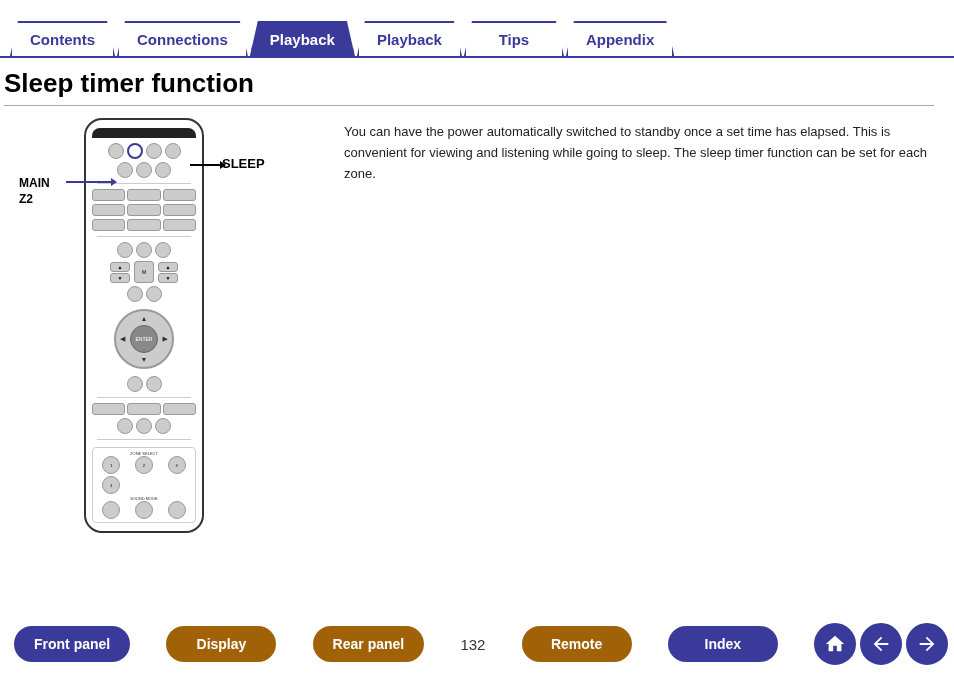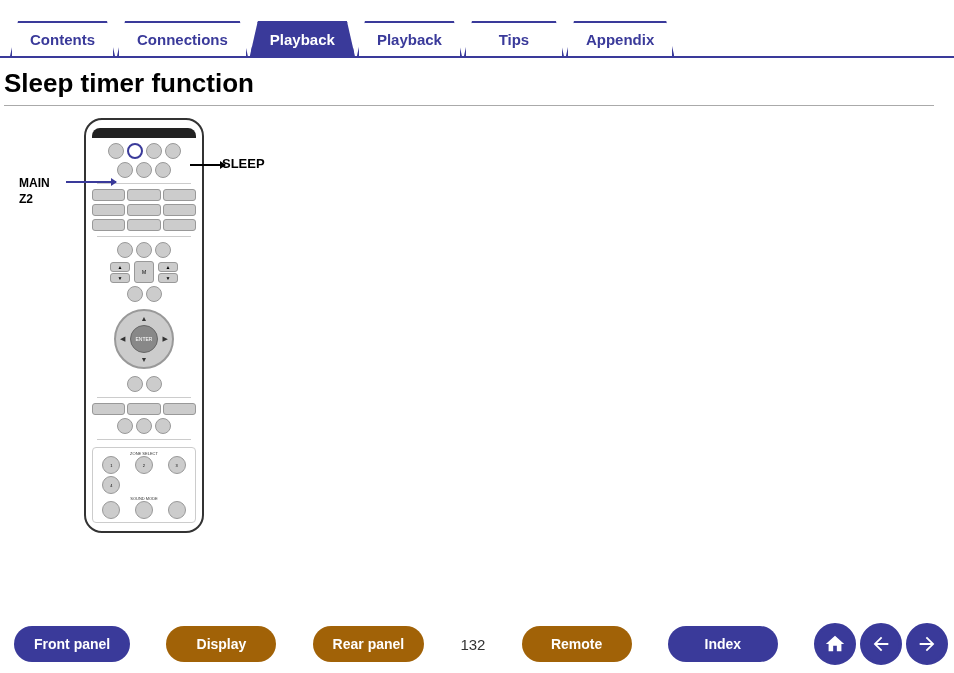--- a/index.html
+++ b/index.html
@@ -518,20 +518,23 @@
           <div class="small-grid-btns">
             <div class="smbtn"></div>
             <div class="smbtn"></div>
             <div class="smbtn"></div>
           </div>
         </div>
 
       </div>
     </div>
 
+    <div class="description-area">
+      <p>You can have the power automatically switched to standby once a set time has elapsed. This is convenient for viewing and listening while going to sleep. The sleep timer function can be set for each zone.</p>
+    </div>
   </div>
 </div>
 
 <div class="bottom-bar">
   <button class="bottom-btn">Front panel</button>
   <button class="bottom-btn light">Display</button>
   <button class="bottom-btn light">Rear panel</button>
   <span class="page-num">132</span>
   <button class="bottom-btn light">Remote</button>
   <button class="bottom-btn">Index</button>

